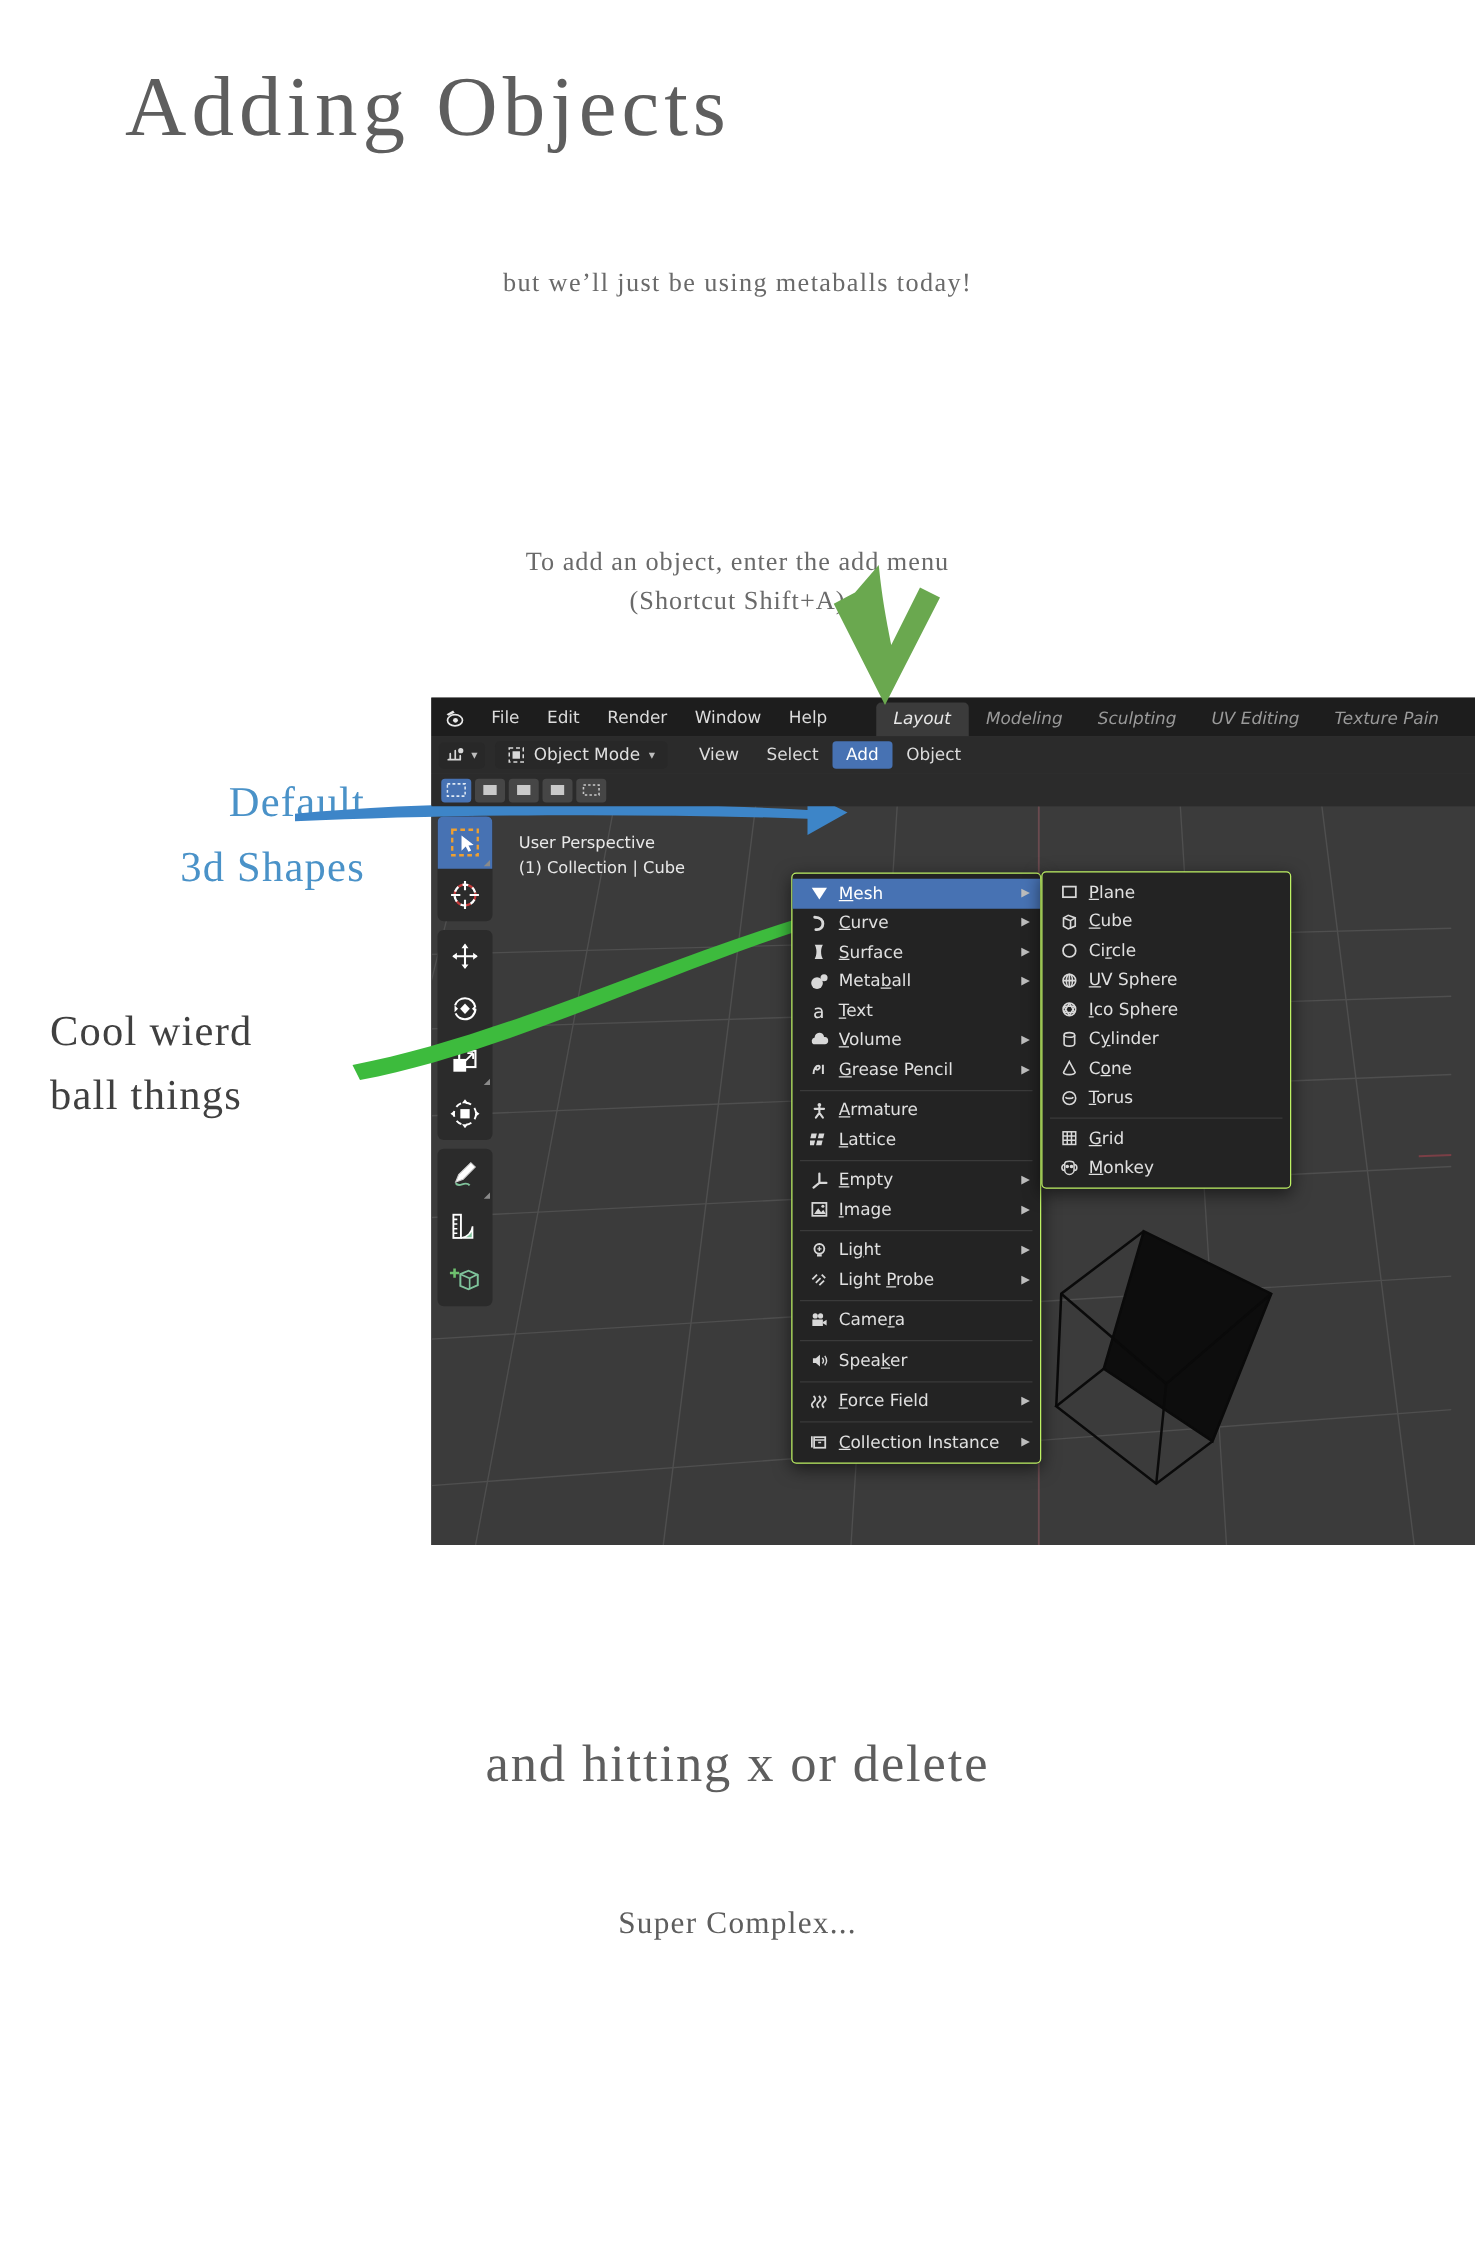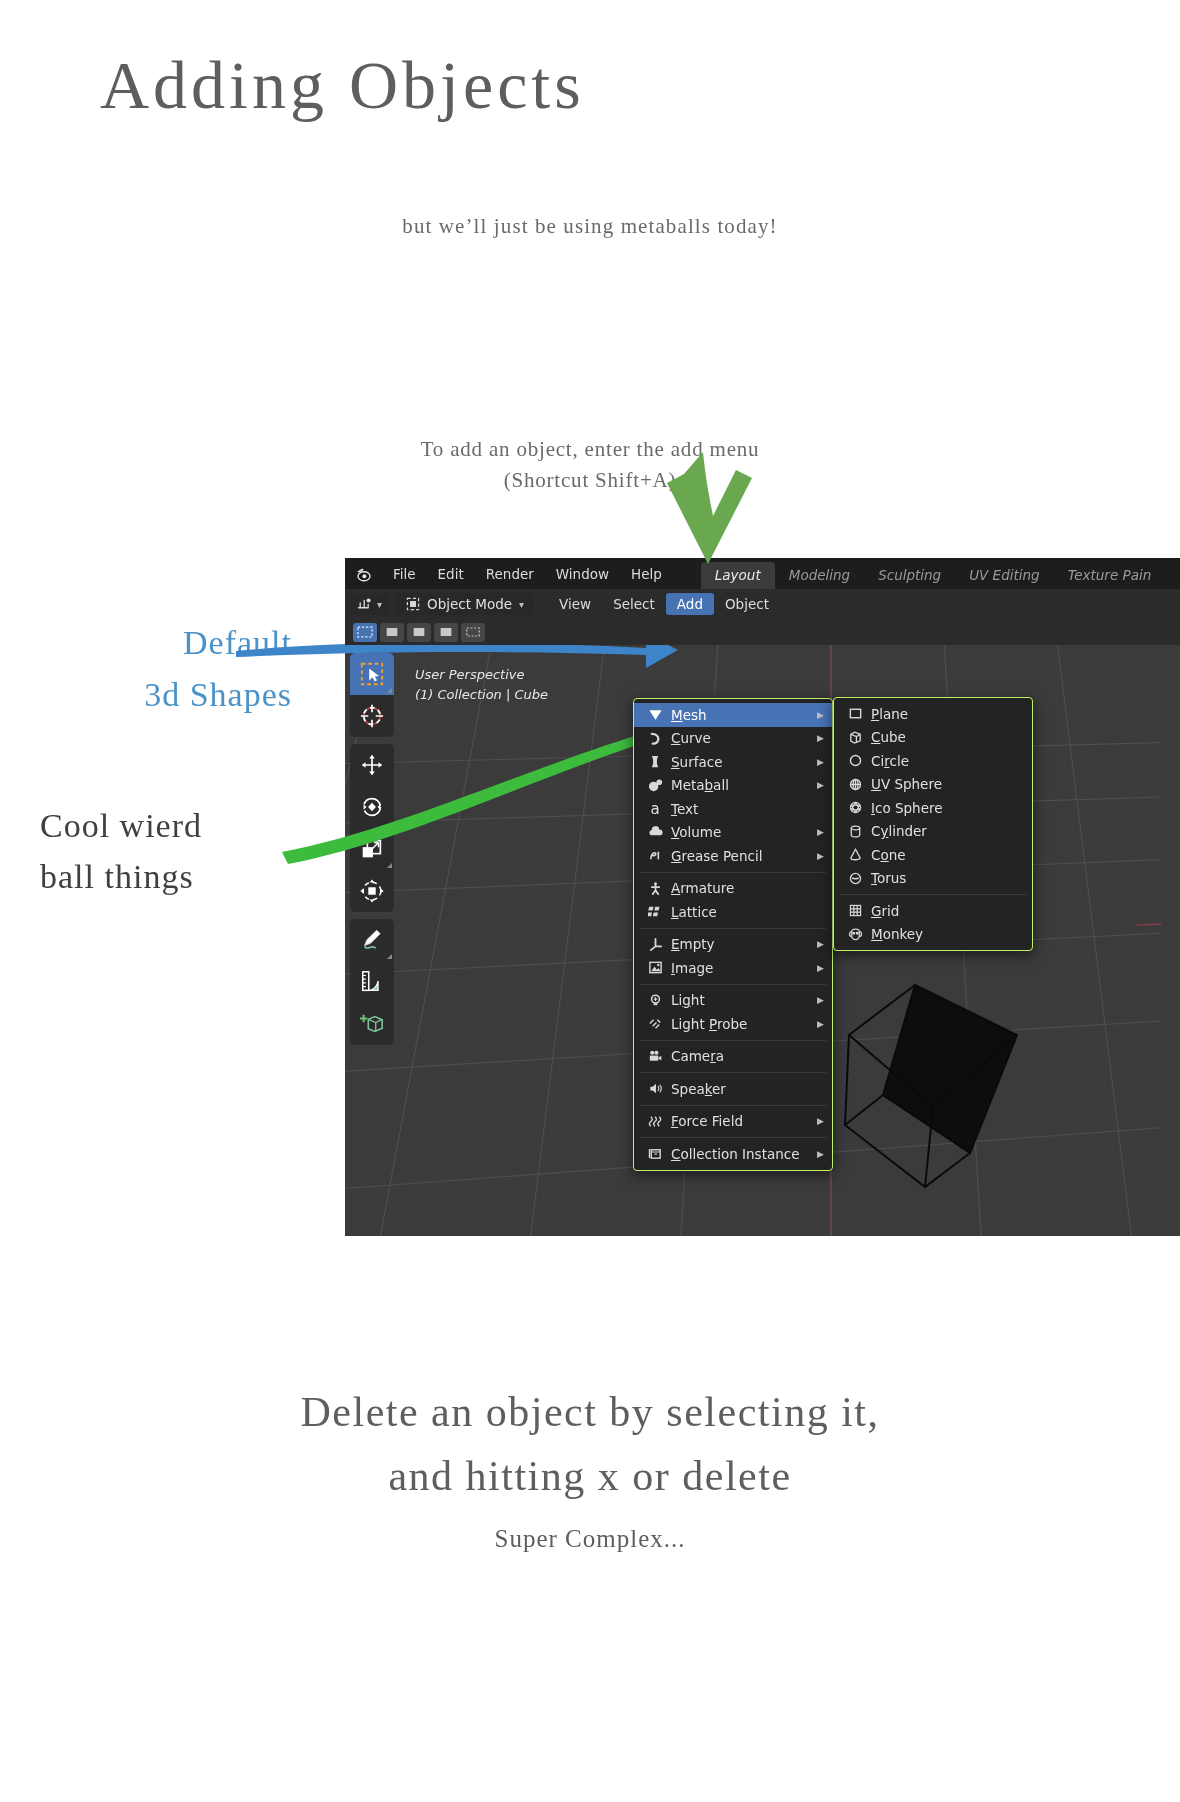--- a/index.html
+++ b/index.html
@@ -100,21 +100,21 @@
   .sel-btn { width: 24px; height: 19px; background: #464646; border-radius: 3px;
              display: flex; align-items: center; justify-content: center; }
   .sel-btn.on { background: #4772b3; }
 
   
   .b-viewport { position: absolute; left: 0; top: 87px; right: 0; bottom: 0;
                 background: #3b3b3b; overflow: hidden; }
   .grid-svg { position: absolute; left: 0; top: 0; }
   .vp-label { position: absolute; left: 70px; top: 20px; font-size: 13px;
               color: #e8e8e8; line-height: 20px; }
-  .vp-label .ln { display: block; font-style: italic; }
+  .vp-label .ln { display: block; }
 
   
   .b-tools { position: absolute; left: 5px; top: 8px; width: 44px; }
   .tgroup { background: #2b2b2b; border-radius: 5px; margin-bottom: 7px;
             overflow: hidden; }
   .tbtn { width: 44px; height: 42px; display: flex; align-items: center;
           justify-content: center; position: relative; }
   .tbtn.on { background: #4772b3; }
   .tbtn .corner { position: absolute; right: 2px; bottom: 2px;
                   width: 0; height: 0; border-left: 5px solid transparent;
@@ -162,21 +162,20 @@
     <span class="ln">Default</span>
     <span class="ln">3d Shapes</span>
   </div>
 
   <div class="anno anno-green">
     <span class="ln">Cool wierd</span>
     <span class="ln">ball things</span>
   </div>
 
   <div class="footer-heading">
-    <span class="ln">Delete an object by selecting it,</span>
     <span class="ln">and hitting x or delete</span>
   </div>
   <div class="footer-note">Super Complex...</div>
 
   <div class="blender">
 
     <div class="b-topbar">
       <span class="b-logo">
         <svg width="18" height="18" viewBox="0 0 24 24">
           <path d="M4 15c0-3.3 3.6-6 8-6s8 2.7 8 6-3.6 6-8 6-8-2.7-8-6z" fill="none" stroke="#e8e8e8" stroke-width="1.8"></path>

